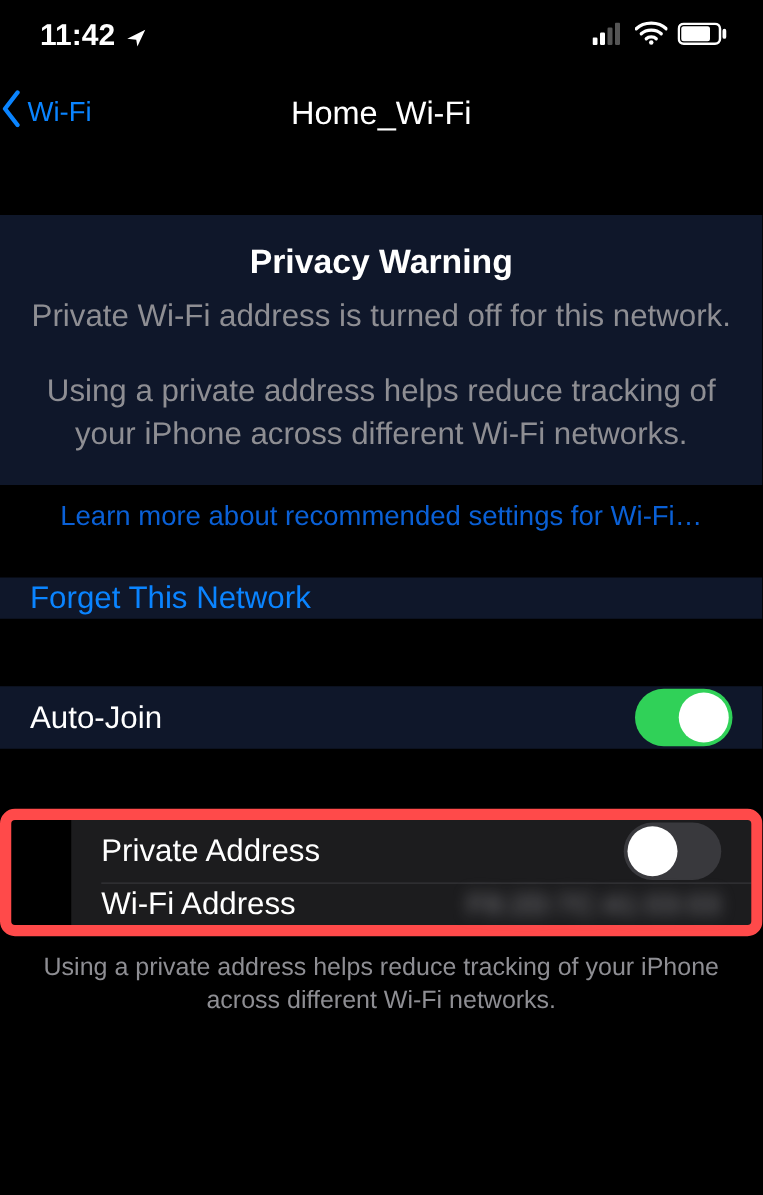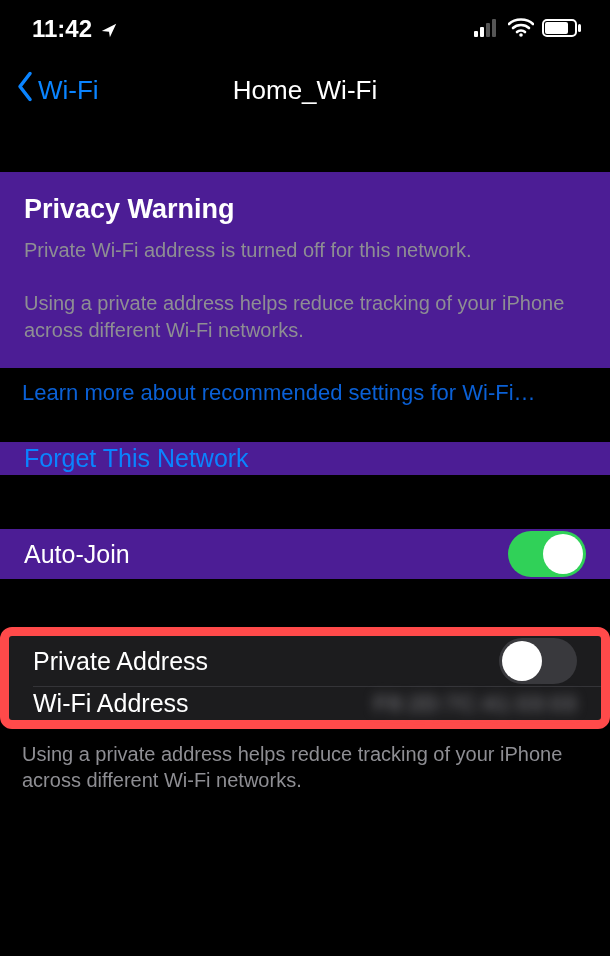--- a/index.html
+++ b/index.html
@@ -4,21 +4,21 @@
 <style>
   * { box-sizing: border-box; margin: 0; padding: 0; }
   html, body {
     width: 610px;
     height: 956px;
     background: #000;
     color: #fff;
     font-family: -apple-system, "Helvetica Neue", Arial, sans-serif;
     overflow: hidden;
   }
-  .screen { width: 610px; height: 956px; position: relative; background:#000; }
+  .screen { width: 610px; height: 956px; position: relative; background:#000;text-align:center; }
 
   
   .status-bar {
     height: 58px;
     display: flex;
     align-items: center;
     justify-content: space-between;
     padding: 0 28px 0 32px;
     font-size: 24px;
     font-weight: 600;
@@ -31,49 +31,49 @@
   
   .nav-bar {
     height: 64px;
     position: relative;
     display:flex;
     align-items:center;
     justify-content:center;
   }
   .back-btn {
     position:absolute;
-    left: 16px;
+    left: 0;
     top: 50%;
     transform: translateY(-50%);
     display:flex;
     align-items:center;
     color:#0a84ff;
-    font-size: 26px;
+    font-size: 22px;
     gap:4px;
   }
   .back-btn .chev { width:18px; height:30px; }
   .title {
     font-size: 26px;
     font-weight: 400;
     color:#fff;
   }
 
-  .group { background:#4c1d95; }
+  .group { background:#0f172a; }
   .cell {
     padding: 2px 24px;
     font-size: 25px;
     display:flex;
     align-items:center;
     justify-content: space-between;
   }
   .group .sep-inset { height:1px; background:#343438; margin-left:24px; }
 
   .privacy-block { padding: 22px 24px 24px 24px; }
   .privacy-title { font-size: 27px; font-weight:600; margin-bottom: 12px; }
-  .privacy-text { font-size: 20px; line-height: 1.35; color:#8e8e93; }
+  .privacy-text { font-size: 25px; line-height: 1.35; color:#8e8e93; }
   .privacy-text p + p { margin-top: 26px; }
 
   .footer-link {
     background:#000;
     padding: 12px 22px 10px 22px;
     font-size: 22px;
     color:#0a60d6;
   }
 
   .link-cell { color:#0a84ff; }
@@ -106,21 +106,21 @@
     padding: 9px;
   }
   .highlight-wrap::before{
     content:"";
     position:absolute;
     inset:0;
     border: 9px solid #ff4a4a;
     border-radius: 12px;
     pointer-events:none;
   }
-  .highlight-wrap .group { background:#1c1c1e; }
+  .highlight-wrap .group { background:#1c1c1e;margin-left:48px; }
 
   .wifi-addr-value {
     color:#8e8e93;
     filter: blur(6px);
     font-size: 22px;
     letter-spacing: 1px;
   }
 </style>
 </head>
 <body>

